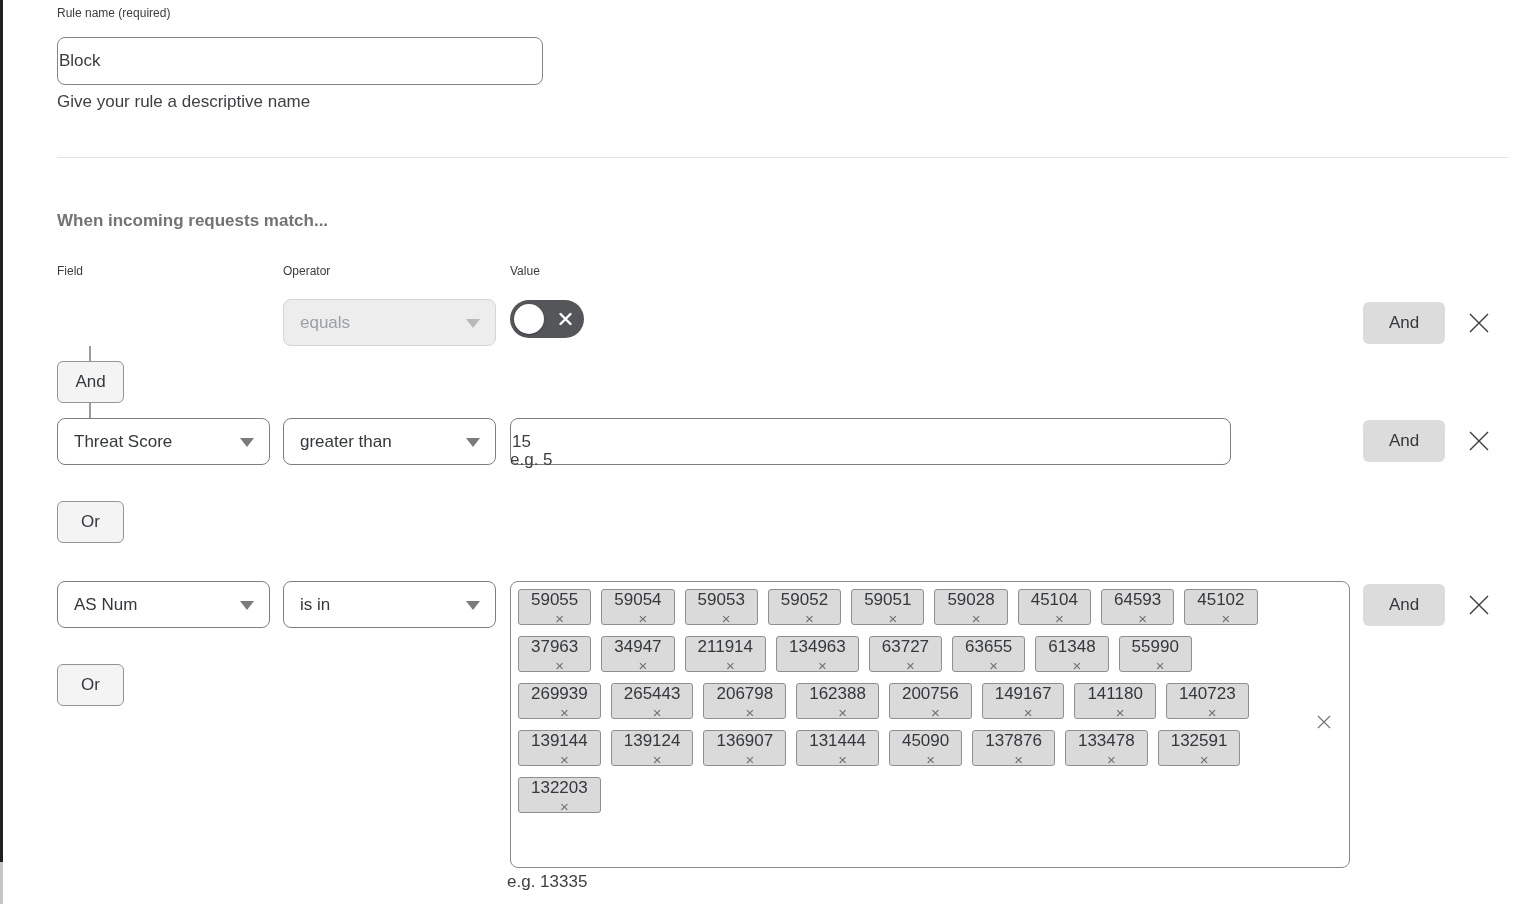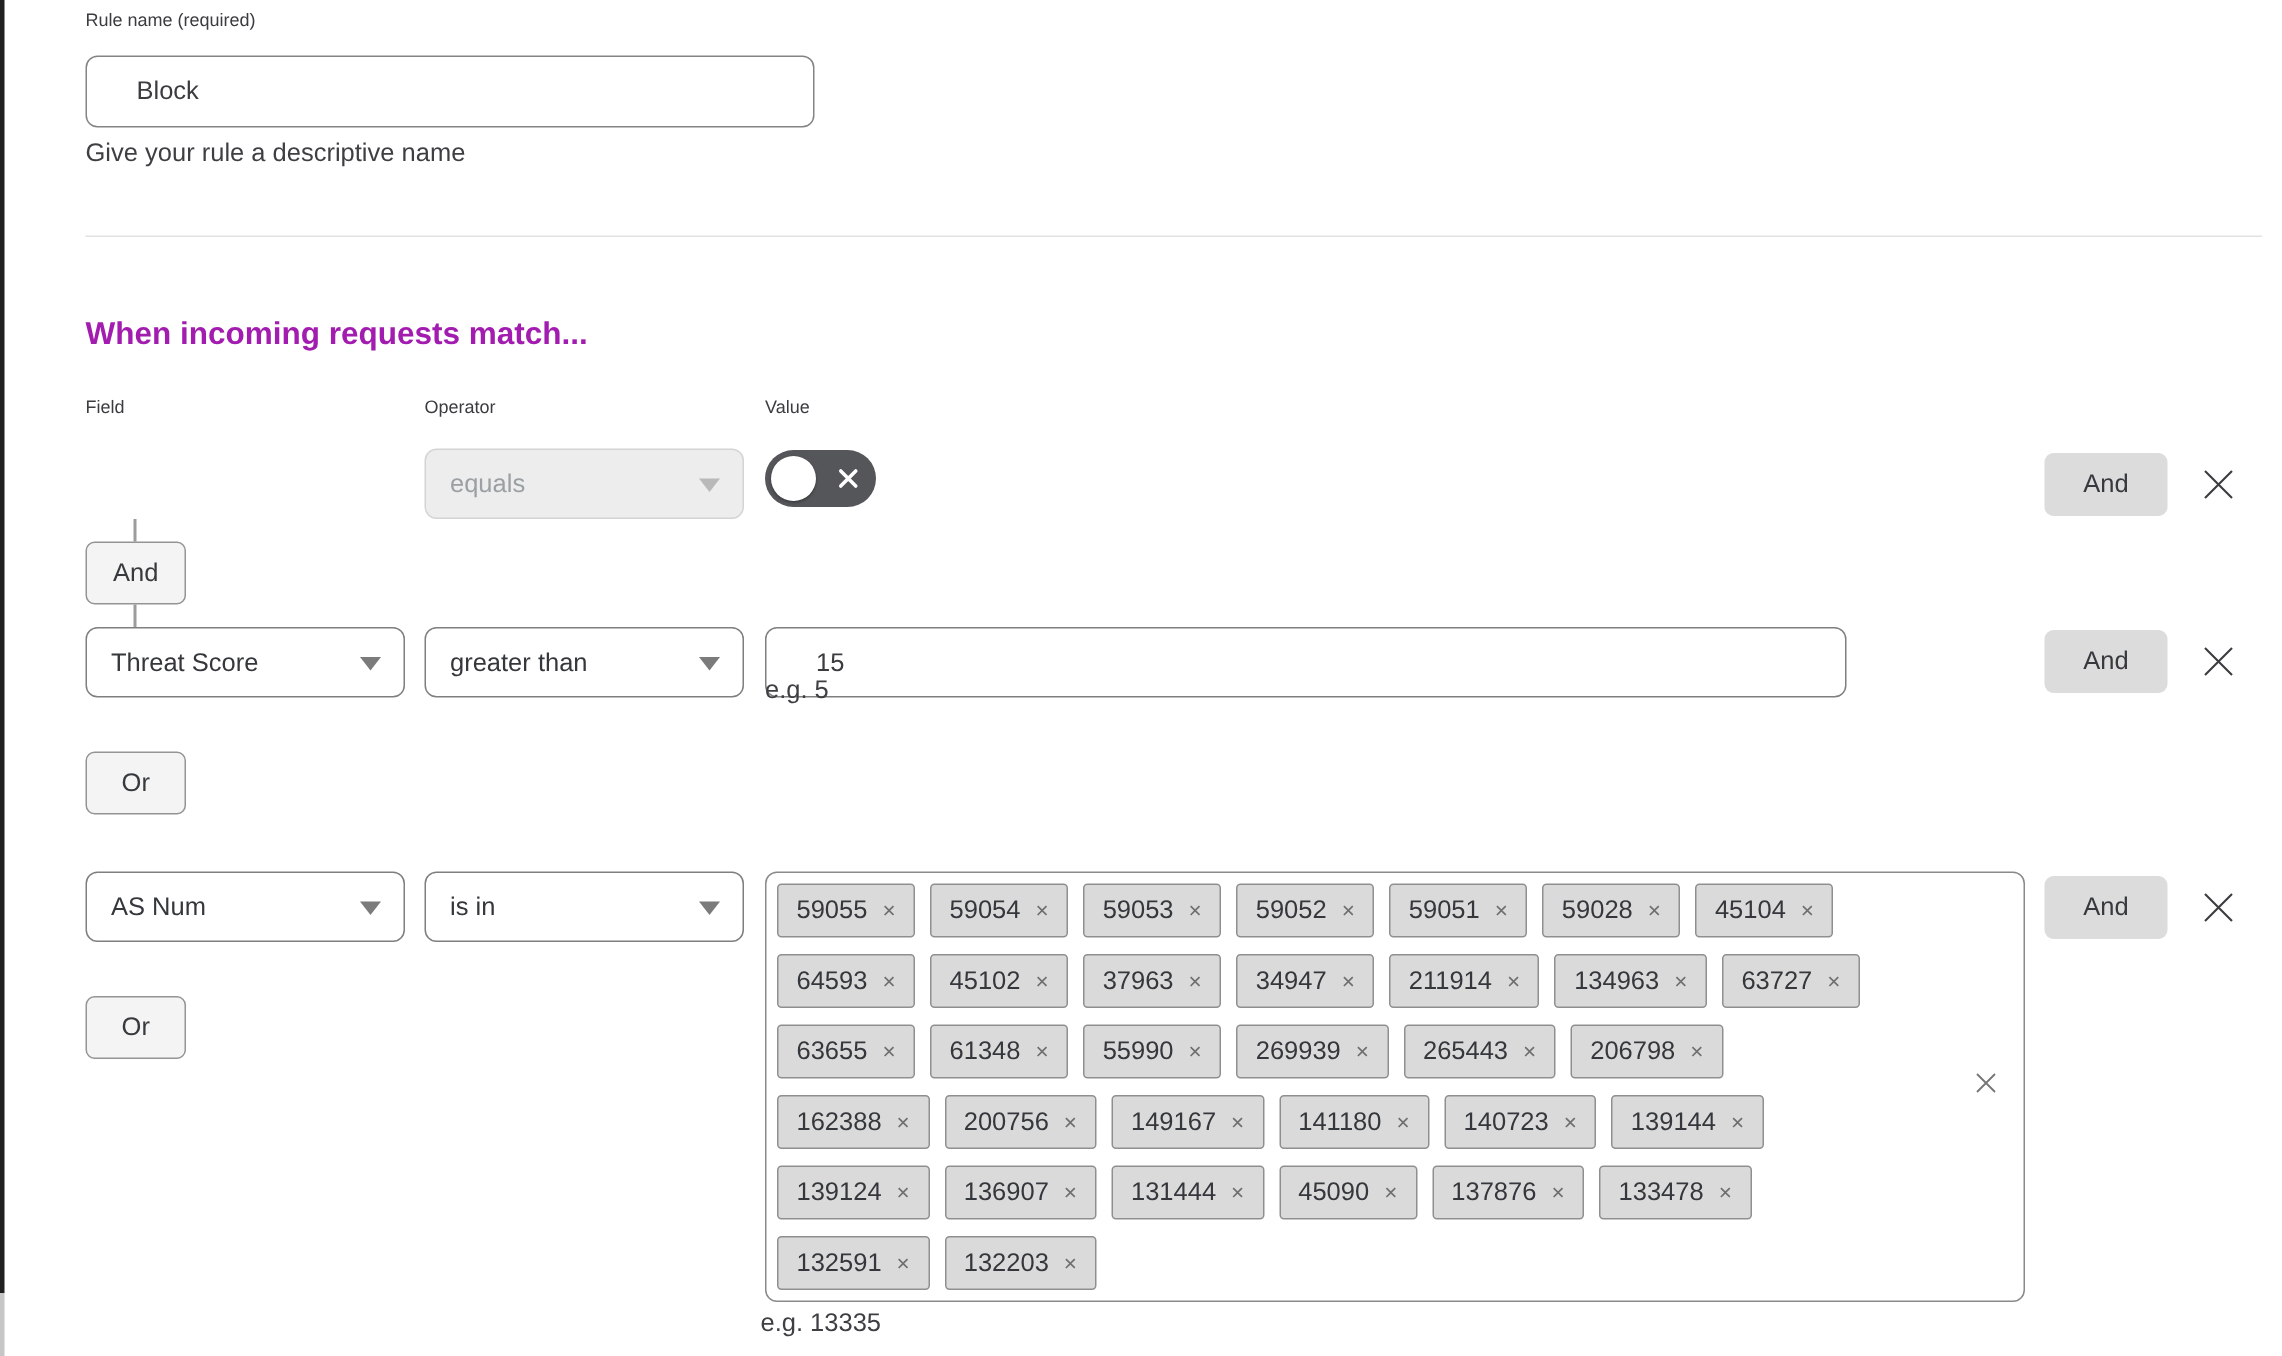--- a/index.html
+++ b/index.html
@@ -7,27 +7,27 @@
   .page {
     position:relative; width:1521px; height:904px; overflow:hidden;
     font-family:"Liberation Sans", sans-serif; color:#3a3c40; background:#fff;
   }
   .edge-dark { position:absolute; left:0; top:0; width:3px; height:862px; background:#202020; }
   .edge-light { position:absolute; left:0; top:862px; width:3px; height:42px; background:#c6c6c6; }
 
   .abs { position:absolute; }
   .lbl { font-size:12px; color:#3a3c40; }
   .helper { font-size:17px; color:#3d3f43; }
-  .heading { font-size:21px; font-weight:bold; color:#a21caf; }
+  .heading { font-size:17px; font-weight:bold; color:#737373; }
   .divider { position:absolute; left:57px; top:157px; width:1451px; height:1px; background:#e2e2e2; }
 
   .text-input {
     position:absolute; height:48px; border:1px solid #848484; border-radius:8px;
     background:#fff; font-family:"Liberation Sans", sans-serif; font-size:17px; color:#3a3c40;
-    padding:0 33px; outline:none;
+    padding:0 1px; outline:none;
   }
 
   .select {
     position:absolute; width:213px; height:47px; border:1px solid #7f7f7f; border-radius:8px;
     background:#fff; display:flex; align-items:center; padding:0 16px; font-size:17px; color:#34373b;
     cursor:pointer;
   }
   .select .chev {
     position:absolute; right:15px; top:50%; margin-top:-4px;
     width:0; height:0; border-left:7px solid transparent; border-right:7px solid transparent;
@@ -63,21 +63,21 @@
     position:absolute; left:510px; top:581px; width:840px; height:287px;
     border:1px solid #8a8a8a; border-radius:8px; background:#fff;
   }
   .tags-wrap {
     position:absolute; left:7px; top:7px; width:750px;
     display:flex; flex-wrap:wrap; align-content:flex-start;
   }
   .tag {
     display:inline-flex; align-items:center; height:36px; padding:0 12px;
     background:#dadada; border:1px solid #8f8f8f; border-radius:3px;
-    font-size:17px; color:#34373b; margin:0 10px 11px 0; cursor:pointer; white-space:nowrap;
+    font-size:17px; color:#34373b; margin:0 10px 11px 0; cursor:pointer; white-space:nowrap;flex-direction:column;
   }
   .tag .tag-x { margin-left:10px; font-size:15px; color:#6f6f6f; cursor:pointer; }
   .clear-x { position:absolute; right:16px; top:131px; width:18px; height:18px; cursor:pointer; line-height:0; }
 </style>
 </head>
 <body>
 
 <div class="page">
   <div class="edge-dark"></div>
   <div class="edge-light"></div>

